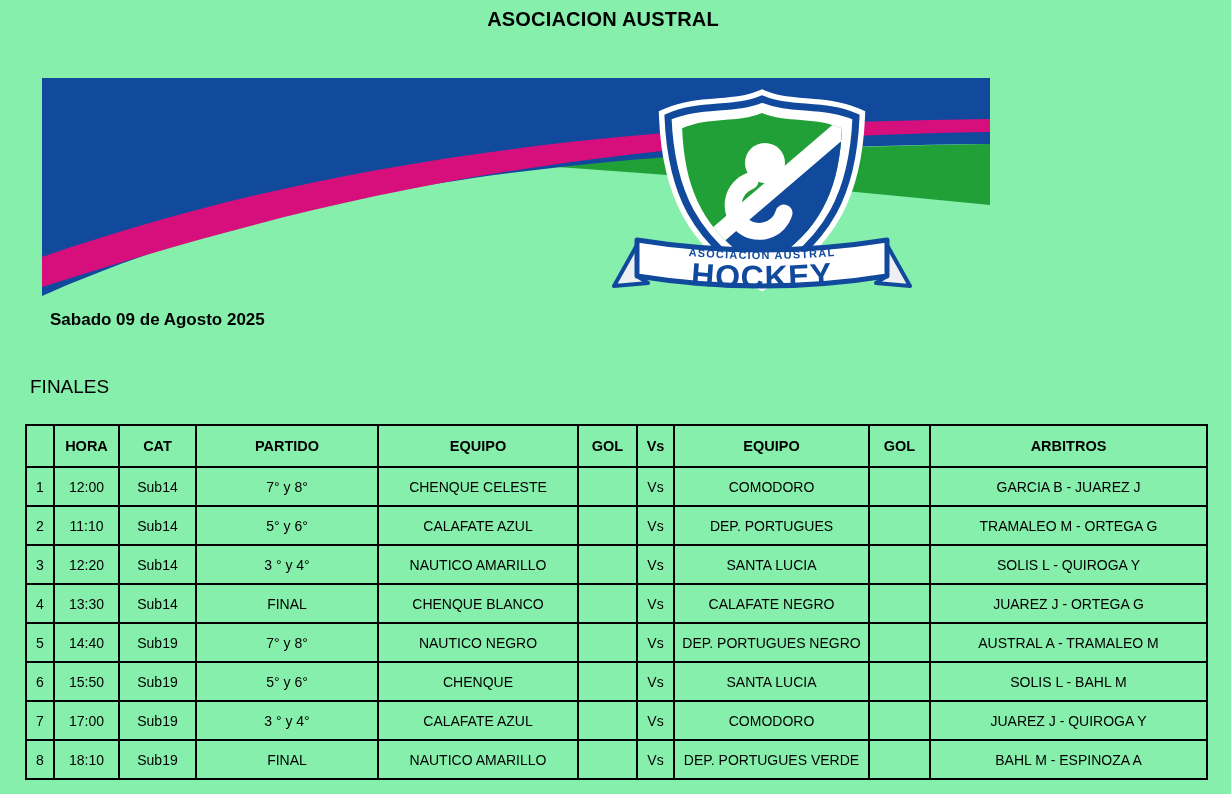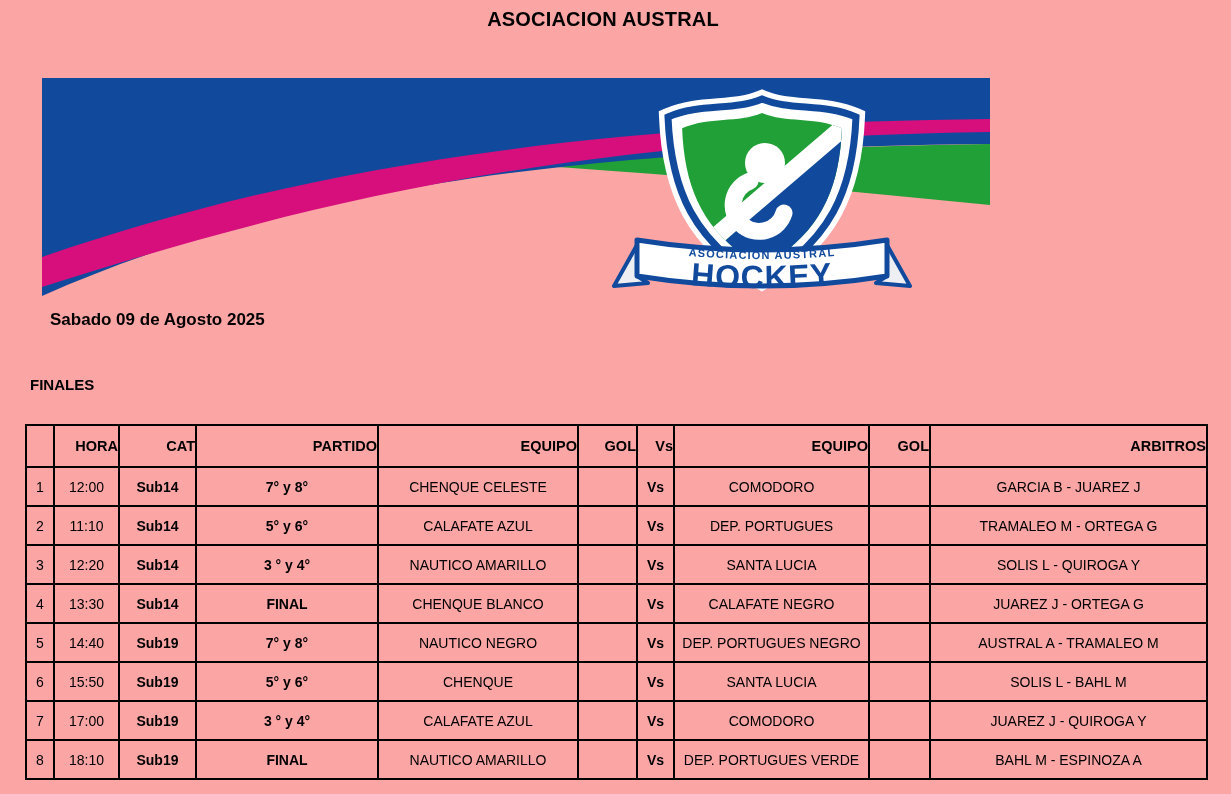--- a/index.html
+++ b/index.html
@@ -1,41 +1,41 @@
 <!DOCTYPE html>
 <html style="--blue: #114a9d; --pink: #d60f7d; --green: #21a038; --ribbon-shade: #edeff3; --text: #000000;"><head>
 <meta charset="utf-8">
 <style>
   html,body{margin:0;padding:0;background:#ffffff;}
   .page{
-    position:relative;width:1231px;height:794px;background:#fca5a5;
+    position:relative;width:1231px;height:794px;background:#86efac;
     font-family:"Liberation Sans",sans-serif;color:#000;overflow:hidden;
   }
   
   .title-block{position:absolute;top:6px;left:0;width:1206px;text-align:center;}
   .title-line{font-size:20px;font-weight:bold;line-height:26px;letter-spacing:0.2px;}
   
   .banner{position:absolute;left:42px;top:78px;width:948px;height:218px;}
   .banner svg{display:block;}
   .fill-blue{fill:var(--blue);}
   .fill-pink{fill:var(--pink);}
   .fill-green{fill:var(--green);}
   .stroke-blue{stroke:var(--blue);}
   
   .info-block{position:absolute;left:30px;top:309px;margin-left:20px;}
   .info-line{font-size:17px;font-weight:bold;line-height:22px;}
-  .section-title{position:absolute;left:30px;top:376px;font-size:15px;font-weight:bold;}
+  .section-title{position:absolute;left:30px;top:376px;font-size:19px;font-weight:normal;}
   
   .fixture{position:absolute;left:25px;top:424px;}
   table{border-collapse:collapse;table-layout:fixed;width:1181px;}
   th,td{border:2px solid #000;text-align:center;vertical-align:middle;
         padding:0;overflow:hidden;white-space:nowrap;}
-  th{height:40px;font-size:14.5px;font-weight:bold;text-align:right;}
+  th{height:40px;font-size:14.5px;font-weight:bold;}
   td{height:37px;font-size:14px;font-weight:normal;}
-  td.bold{font-weight:bold;}
+  td.bold{font-weight:normal;}
   .logo-small-text{font-size:11px;font-weight:bold;letter-spacing:1.2px;fill:var(--blue);}
   .logo-big-text{font-size:32px;font-weight:bold;letter-spacing:1px;fill:var(--blue);}
 </style>
 </head>
 <body>
 
 <div class="page">
 
   <div class="title-block">
     <div class="title-line">ASOCIACION AUSTRAL</div>

